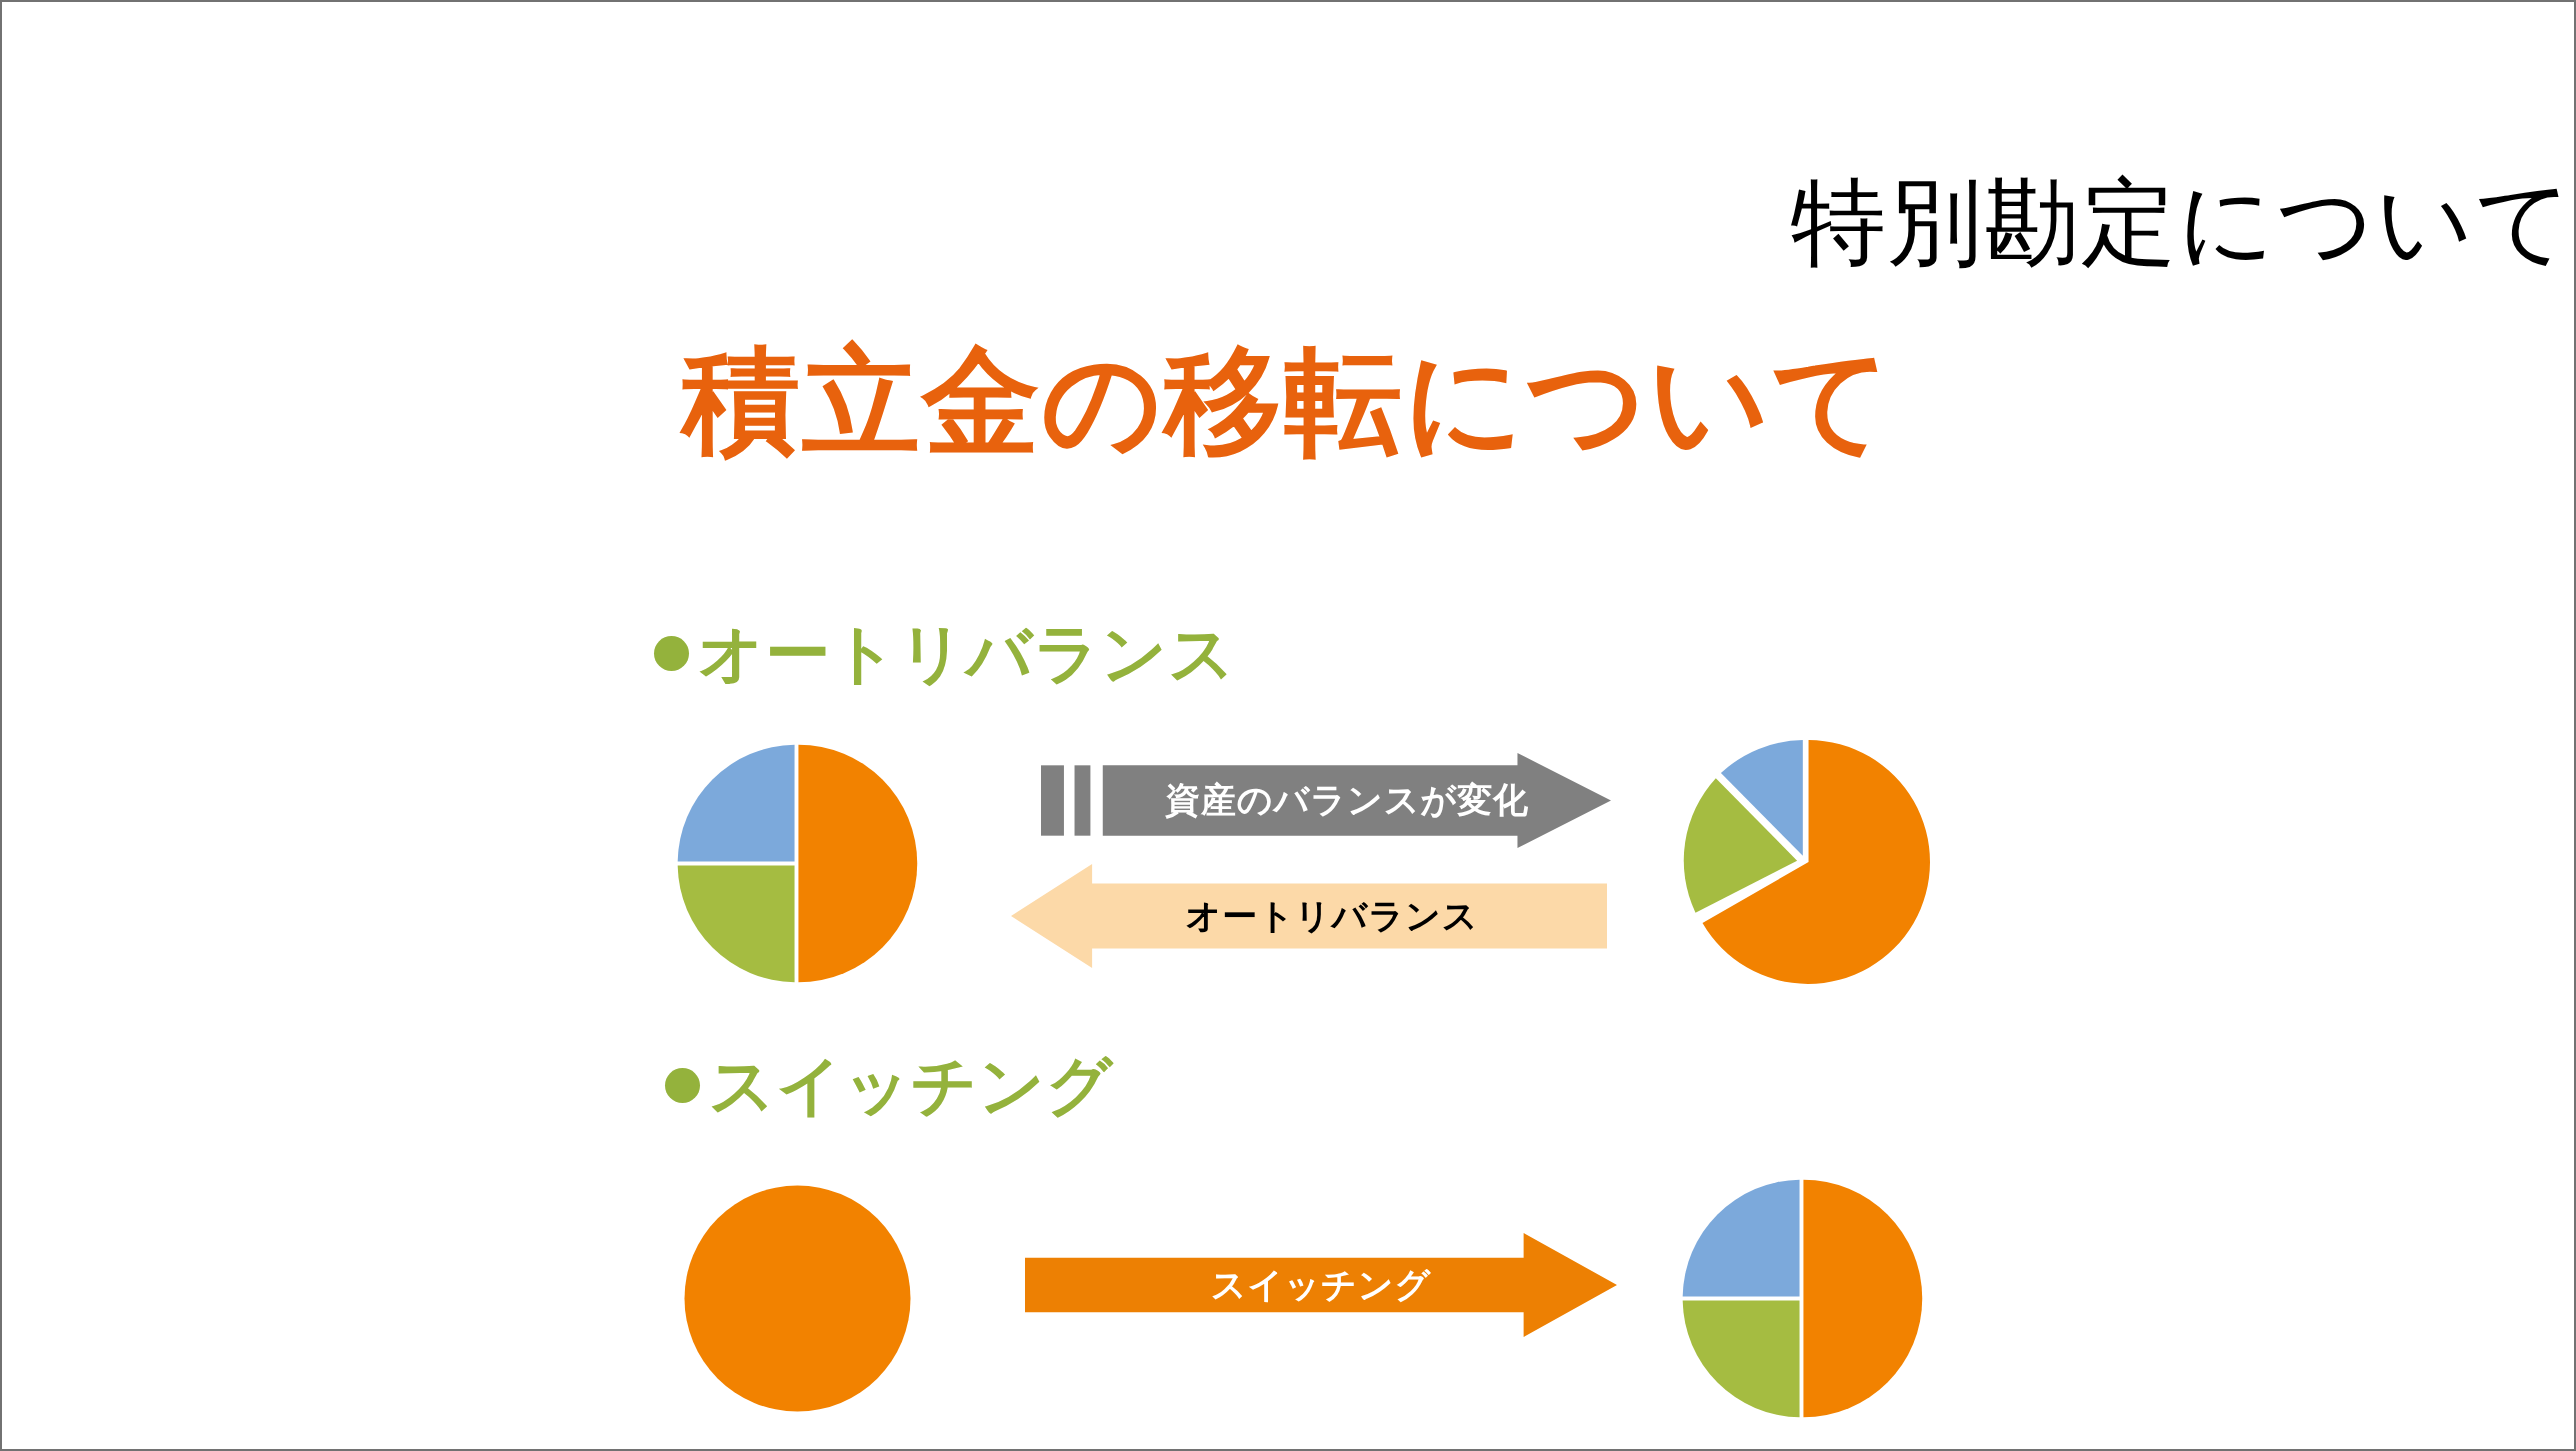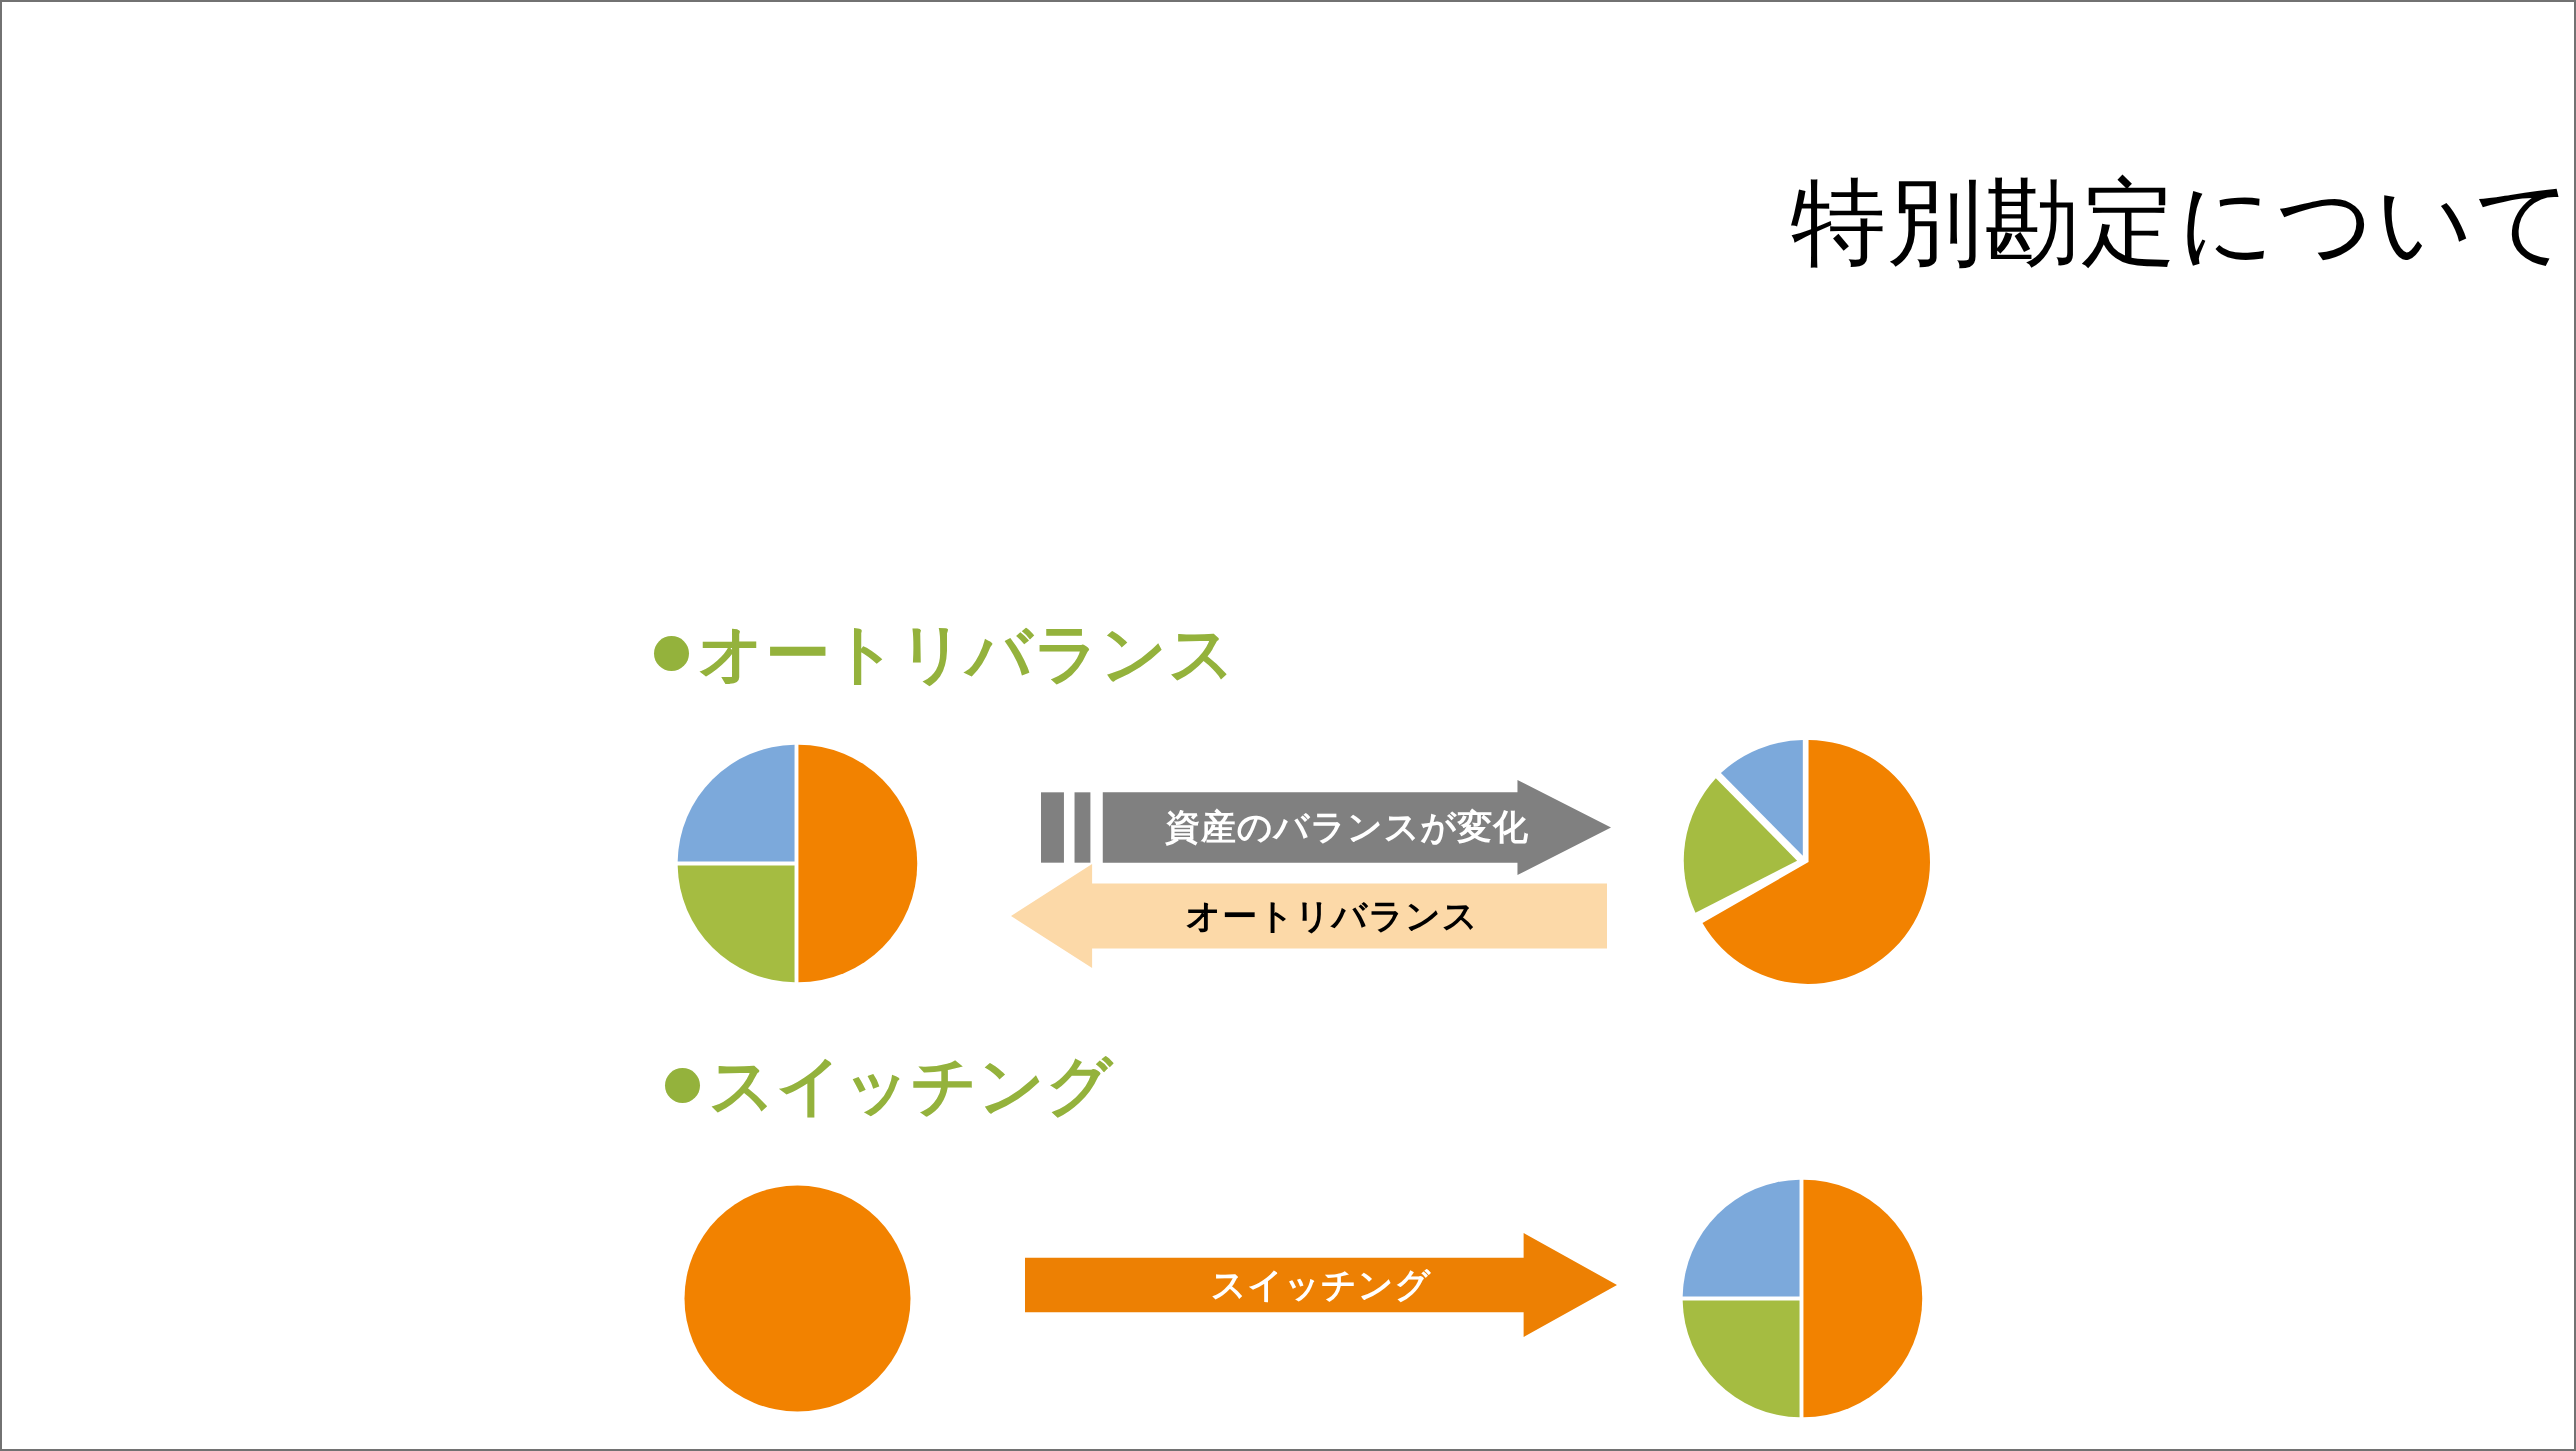--- a/index.html
+++ b/index.html
@@ -106,31 +106,32 @@
     font-weight: 700;
     white-space: nowrap;
     letter-spacing: 0.9px;
     pointer-events: none;
   }
   .arrow-label.light { color: #ffffff; }
   .arrow-label.dark  { color: #000000; }
   .arrow-label.right-shift { transform: translateX(21px); }
   .arrow-label.left-shift  { transform: translateX(23px); }
 
-  #arrow-balance-change { left: 1039px; top: 778px;  width: 570px; height: 95px; }
+  #arrow-balance-change { left: 1039px; top: 751px;  width: 570px; height: 95px; }
   #arrow-autorebalance  { left: 1009px; top: 862px;  width: 596px; height: 104px; }
   #arrow-switching      { left: 1023px; top: 1231px; width: 592px; height: 104px; }
 </style>
 </head>
 <body>
 
 <div class="slide">
 
   <div class="title-black">特別勘定について</div>
 
+  <div class="title-orange">積立金の移転について</div>
 
   <div class="section-heading" id="heading-autorebalance">
     <span class="bullet-dot"></span>
     <span class="heading-main">オートリバランス</span>
   </div>
 
   <div class="pie" style="left:672px; top:739px; width:245px; height:245px;">
     <svg viewBox="0 0 200 200" width="245" height="245" aria-hidden="true">
 
       <path d="M 101.6 3 A 97 97 0 0 1 101.6 197 L 101.6 100 Z" fill="#F28200"></path>

